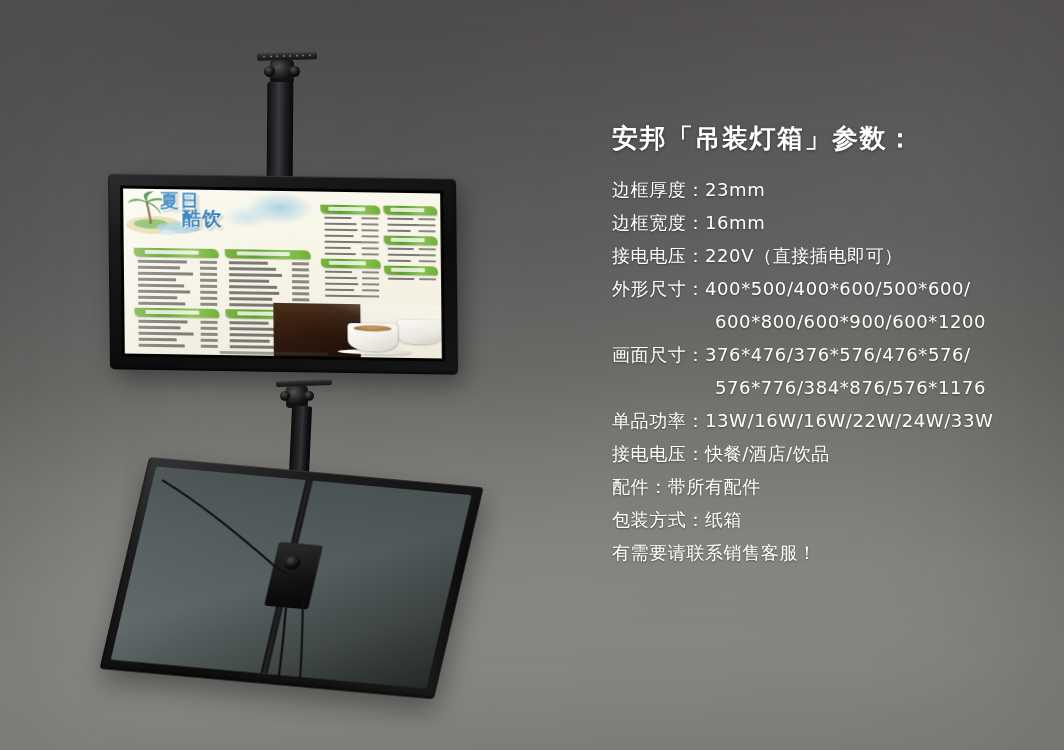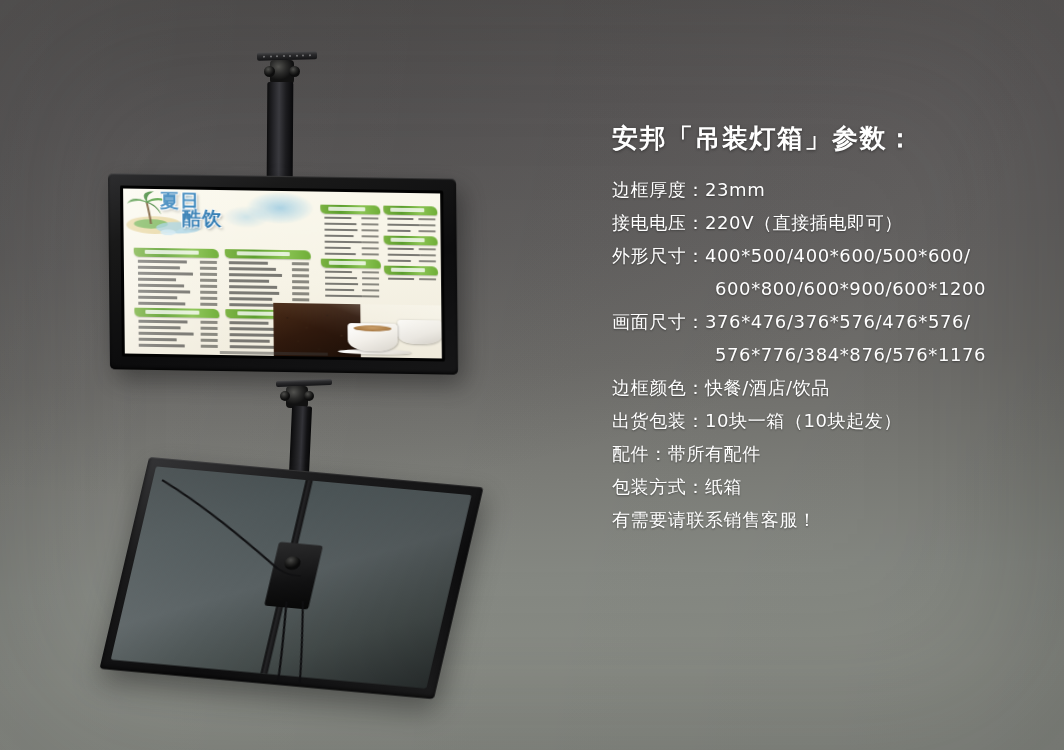--- a/index.html
+++ b/index.html
@@ -706,26 +706,27 @@
       <path d="M152 100 C160 104 168 106 176 105" stroke="#101012" stroke-width="1.6" fill="none"></path>
       <path d="M168 132 C172 160 176 186 178 212" stroke="#0e0e10" stroke-width="2.2" fill="none"></path>
       <path d="M184 130 C190 158 196 186 200 214" stroke="#0e0e10" stroke-width="2" fill="none"></path>
     </svg>
   </div>
 
   <div id="spec">
     <div id="spec-title">安邦「吊装灯箱」参数：</div>
     <div id="spec-lines">
         <div class="spec-line"><span>边框厚度：23mm</span></div>
+        <div class="spec-line"><span>边框宽度：16mm</span></div>
         <div class="spec-line"><span>接电电压：220V（直接插电即可）</span></div>
         <div class="spec-line"><span>外形尺寸：400*500/400*600/500*600/</span></div>
         <div class="spec-line indent"><span>600*800/600*900/600*1200</span></div>
         <div class="spec-line"><span>画面尺寸：376*476/376*576/476*576/</span></div>
         <div class="spec-line indent"><span>576*776/384*876/576*1176</span></div>
-        <div class="spec-line"><span>边框颜色：快餐/酒店/饮品</span></div>
-        <div class="spec-line"><span>出货包装：10块一箱（10块起发）</span></div>
+        <div class="spec-line"><span>单品功率：13W/16W/16W/22W/24W/33W</span></div>
+        <div class="spec-line"><span>接电电压：快餐/酒店/饮品</span></div>
         <div class="spec-line"><span>配件：带所有配件</span></div>
         <div class="spec-line"><span>包装方式：纸箱</span></div>
         <div class="spec-line"><span>有需要请联系销售客服！</span></div>
       </div>
   </div>
 
 </div>
 
 </body></html>

